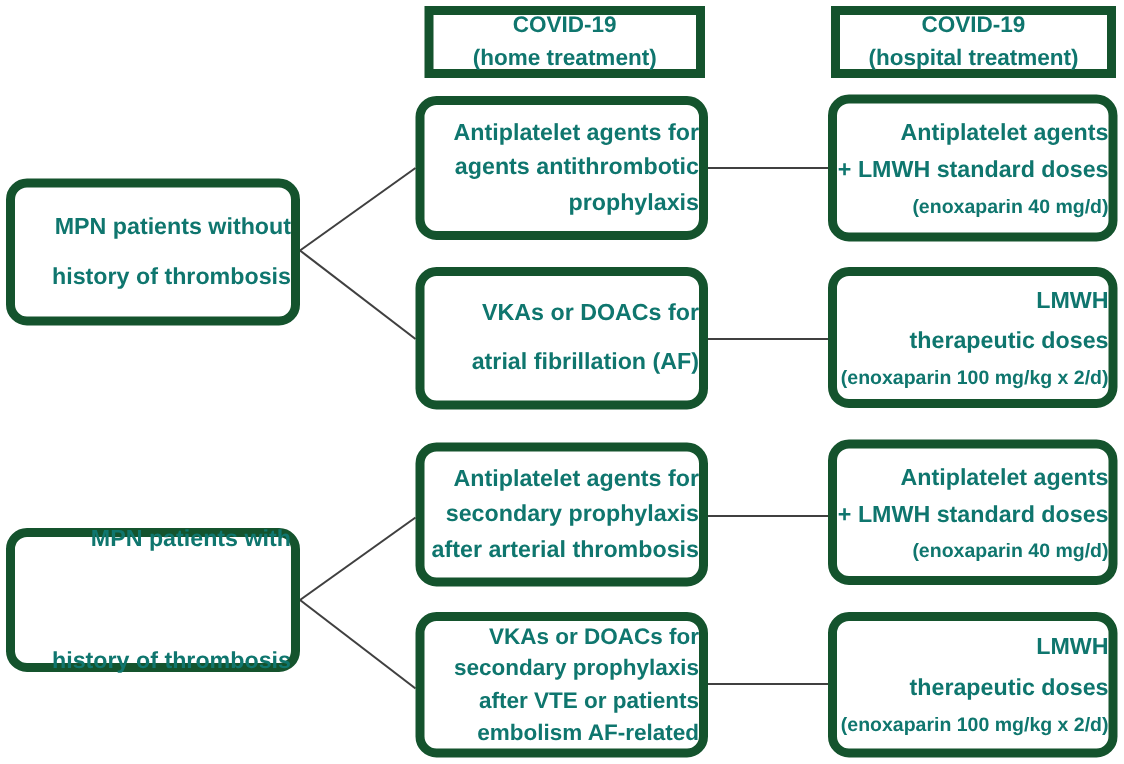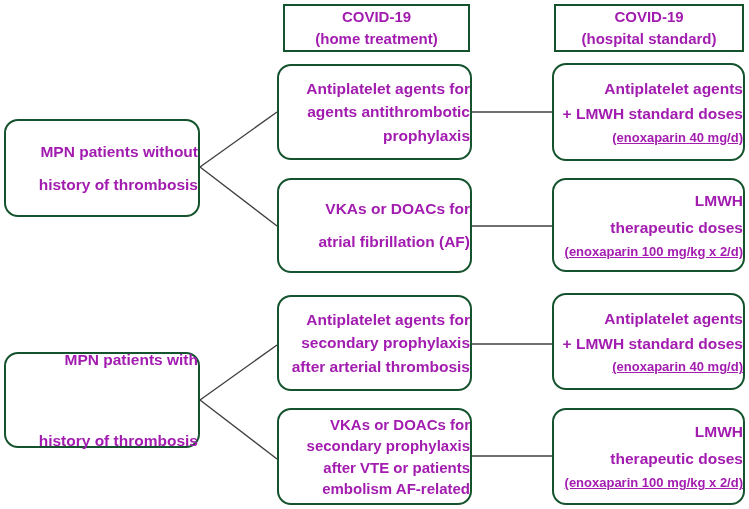--- a/index.html
+++ b/index.html
@@ -18,34 +18,34 @@
   #connectors {
     position: absolute;
     left: 0;
     top: 0;
     z-index: 0;
   }
   .box {
     position: absolute;
     box-sizing: border-box;
     background: #ffffff;
-    border: 2px solid #14532d;
-    color: #a21caf;
+    border: 6px solid #14532d;
+    color: #0f766e;
     font-weight: bold;
     display: flex;
     flex-direction: column;
     justify-content: center;
     align-items: center;
     text-align: center;
     z-index: 1;
   }
   .rounded { border-radius: 14px; align-items: flex-end; }
   .header  { border-radius: 0; font-size: 15px; line-height: 1.45; }
   .line { white-space: nowrap; }
-  .small { font-size: 13px; text-decoration: underline; }
+  .small { font-size: 13px; }
 
   
   #hdr-home     { left: 283px; top: 4px;  width: 187px; height: 48px; }
   #hdr-hospital { left: 554px; top: 4px;  width: 190px; height: 48px; }
 
   
   #pat-without { left: 4px; top: 119px; width: 196px; height: 98px; font-size: 15.5px; line-height: 2.15; padding-left: 23px; }
   #pat-with    { left: 4px; top: 352px; width: 196px; height: 96px; font-size: 15.5px; line-height: 2.15; gap: 48px; }
 
   
@@ -77,21 +77,21 @@
       <line x1="472" y1="456" x2="552" y2="456"></line>
     </g>
   </svg>
 
   <div class="box header" id="hdr-home">
     <div class="line">COVID-19</div>
     <div class="line">(home treatment)</div>
   </div>
   <div class="box header" id="hdr-hospital">
     <div class="line">COVID-19</div>
-    <div class="line">(hospital standard)</div>
+    <div class="line">(hospital treatment)</div>
   </div>
 
   <div class="box rounded" id="pat-without">
     <div class="line">MPN patients without</div>
     <div class="line">history of thrombosis</div>
   </div>
   <div class="box rounded" id="pat-with">
     <div class="line">MPN patients with</div>
     <div class="line">history of thrombosis</div>
   </div>

